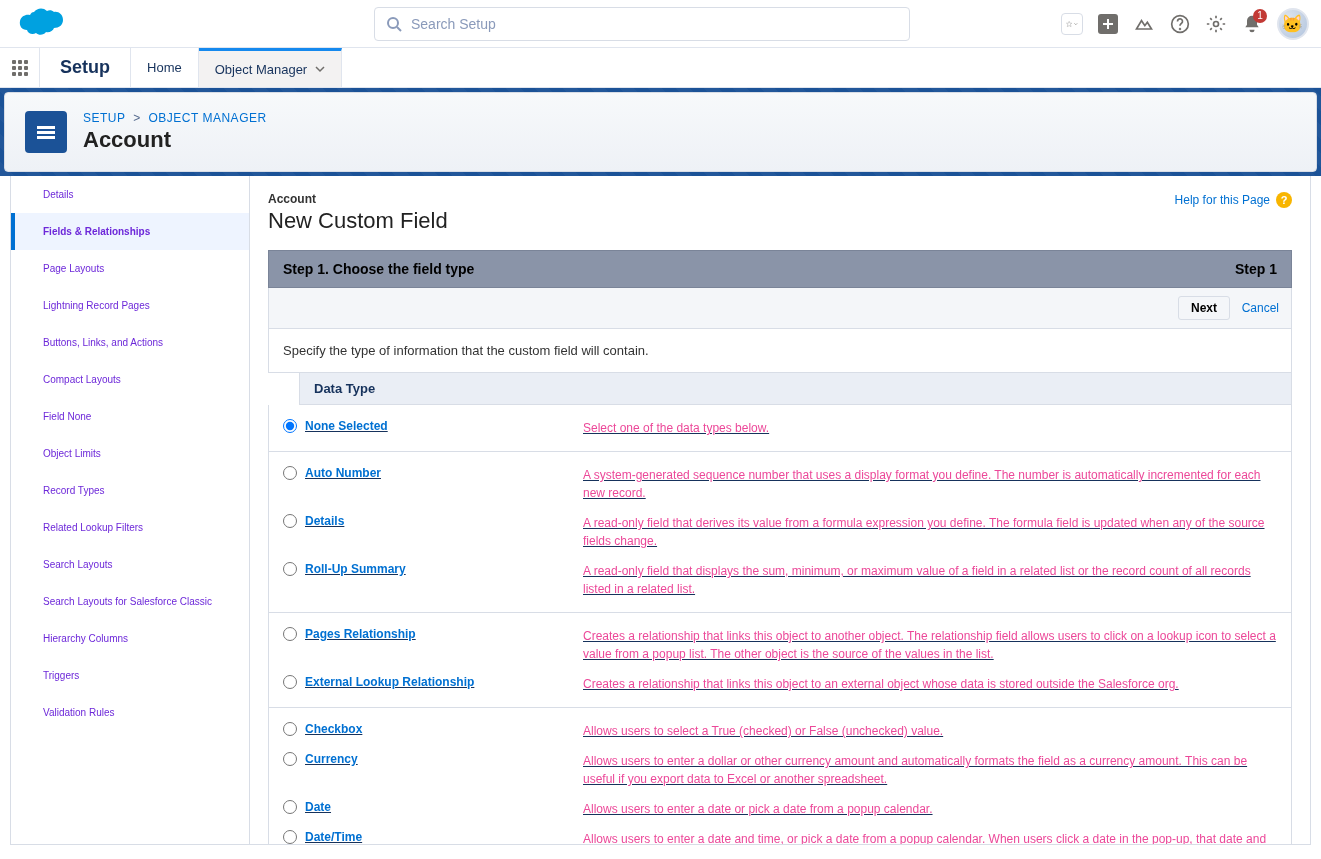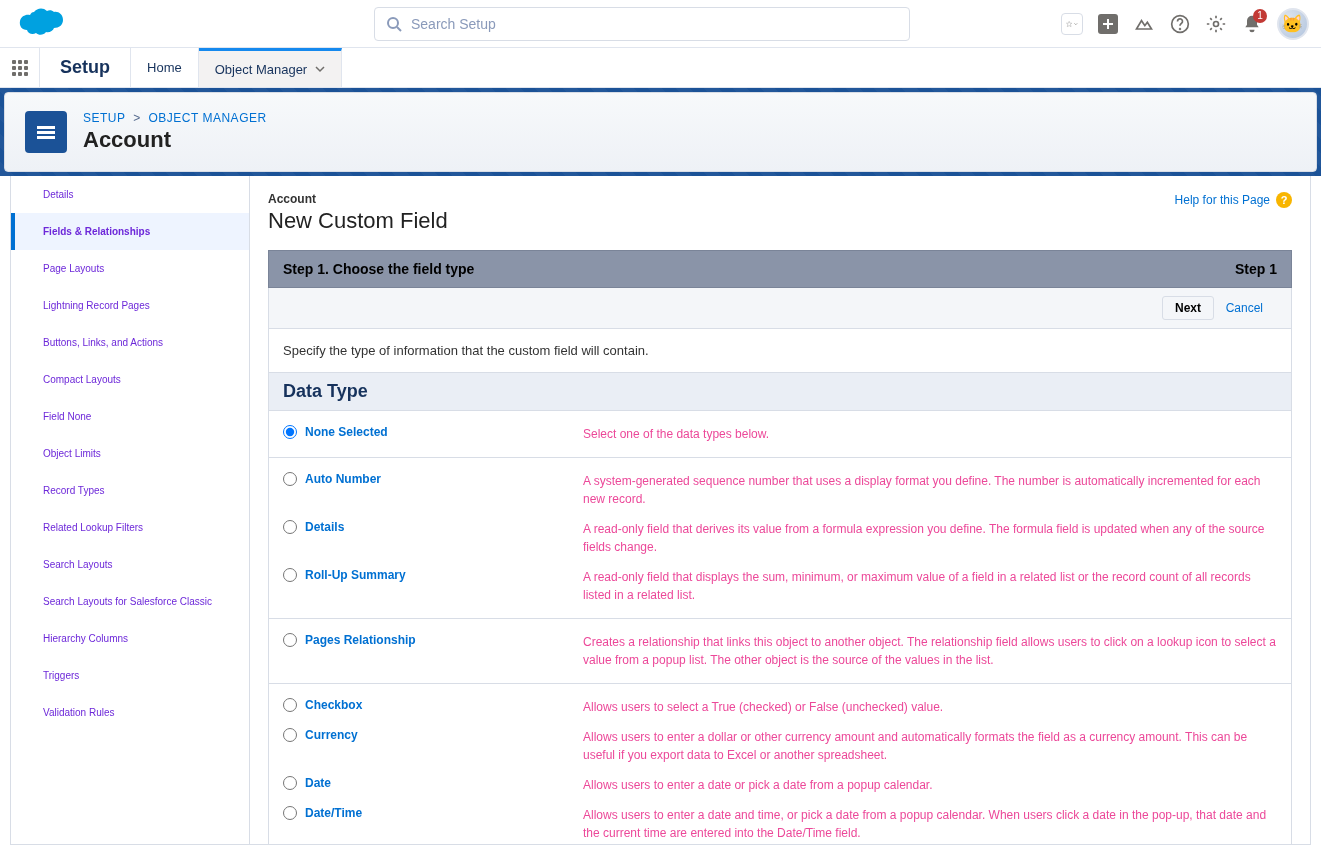--- a/index.html
+++ b/index.html
@@ -44,28 +44,28 @@
 .sidebar-item.active { background: #eef4ff; font-weight: 700; border-left: 4px solid #0070d2; padding-left: 28px; }
 
 .main { flex: 1; border: 1px solid #d8dde6; border-left: none; border-top: none; padding: 16px 18px; overflow-y: auto; }
 .main-head { display: flex; justify-content: space-between; align-items: flex-start; margin-bottom: 16px; }
 .main-head .titles .small { font-size: 12px; font-weight: 700; color: #333; }
 .main-head .titles h2 { font-size: 22px; font-weight: 400; color: #222; margin-top: 2px; }
 .help-link { font-size: 12px; color: #0070d2; text-decoration: none; display: flex; align-items: center; gap: 6px; }
 .help-q { width: 16px; height: 16px; background: #f8b500; border-radius: 50%; color: #fff; font-size: 11px; font-weight: 700; display: flex; align-items: center; justify-content: center; }
 
 .step-header { background: #8a94a8; color: #000000; padding: 10px 14px; display: flex; justify-content: space-between; font-size: 14px; font-weight: 700; border: 1px solid #7a8498; }
-.actions-bar { border: 1px solid #d8dde6; border-top: none; background: #f4f6f9; padding: 8px 28px; text-align: right; }
+.actions-bar { border: 1px solid #d8dde6; border-top: none; background: #f4f6f9; padding: 8px 12px; text-align: right; }
 .btn-next { background: #f4f6f9; border: 1px solid #d8dde6; border-radius: 3px; padding: 4px 12px; font-size: 12px; font-weight: 700; cursor: pointer; }
 .link-cancel { margin-left: 8px; color: #0070d2; font-size: 12px; text-decoration: none; cursor: pointer; }
 .instruct { border: 1px solid #d8dde6; border-top: none; padding: 14px; font-size: 13px; color: #333; }
 
-.datatype-hdr { background: #eaeef5; border: 1px solid #d8dde6; border-top: none; padding: 8px 14px; font-weight: 700; font-size: 18px; }
+.datatype-hdr { background: #eaeef5; border: 1px solid #d8dde6; border-top: none; padding: 8px 14px; font-weight: 700; font-size: 13px; margin-left: 31px; }
 .type-group { border: 1px solid #d8dde6; border-top: none; padding: 8px 0; }
-.type-row { display: flex; padding: 6px 14px; align-items: flex-start; }
+.type-row { display: flex; padding: 6px 14px; align-items: flex-start; text-decoration: underline; }
 .type-row .radio-col { width: 300px; display: flex; align-items: center; gap: 8px; }
 .type-row input[type=radio] { width: 14px; height: 14px; cursor: pointer; }
 .type-row label { color: #0070d2; font-size: 12px; font-weight: 700; cursor: pointer; }
 .type-row .desc { flex: 1; font-size: 12px; color: #ec4899; line-height: 1.5; }
 
 
 .main::-webkit-scrollbar { width: 14px; }
 .main::-webkit-scrollbar-thumb { background: #c9c9c9; border-radius: 7px; border: 3px solid #fff; }
 </style>
 </head>
@@ -251,20 +251,27 @@
           </div>
         </div>
         <div class="type-group">
           <div class="type-row">
             <div class="radio-col">
               <input type="radio" name="dtype" style="">
               <label>Pages Relationship</label>
             </div>
             <div class="desc">Creates a relationship that links this object to another object. The relationship field allows users to click on a lookup icon to select a value from a popup list. The other object is the source of the values in the list.</div>
           </div>
+          <div class="type-row">
+            <div class="radio-col">
+              <input type="radio" name="dtype" style="">
+              <label>External Lookup Relationship</label>
+            </div>
+            <div class="desc">Creates a relationship that links this object to an external object whose data is stored outside the Salesforce org.</div>
+          </div>
         </div>
         <div class="type-group">
           <div class="type-row">
             <div class="radio-col">
               <input type="radio" name="dtype" style="">
               <label>Checkbox</label>
             </div>
             <div class="desc">Allows users to select a True (checked) or False (unchecked) value.</div>
           </div>
           <div class="type-row">

